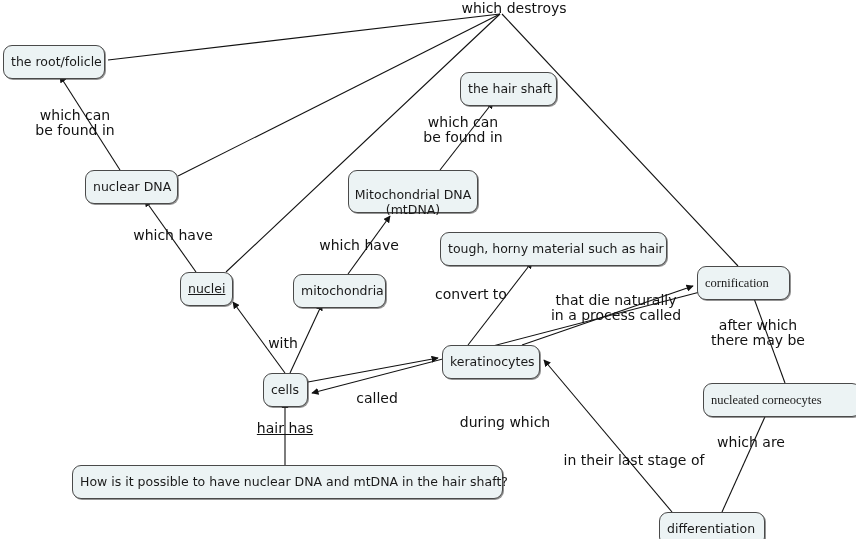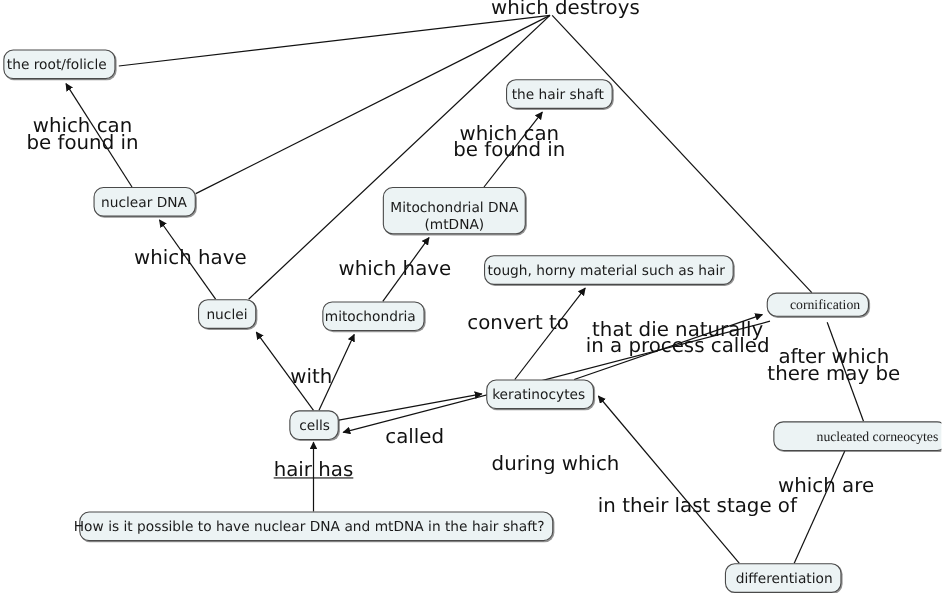--- a/index.html
+++ b/index.html
@@ -31,31 +31,31 @@
     box-sizing: border-box;
     background: #ecf3f4;
     border: 1px solid #4a4a4a;
     border-radius: 9px;
     color: #1a1a1a;
     font-size: 12.5px;
     line-height: 14px;
     text-align: center;
     display: flex;
     align-items: center;
-    justify-content: flex-end;
-    padding: 1px 7px;
+    justify-content: flex-start;
+    padding: 16px 7px;
     box-shadow: 1px 1px 0px rgba(60,60,60,0.55);
     white-space: pre;
   }
   .node.two-line {
     line-height: 15px;
   }
   .edge-label {
     position: absolute;
-    font-size: 18px;
+    font-size: 14px;
     line-height: 14.5px;
     color: #111111;
     background: transparent;
     text-align: center;
     white-space: pre;
     transform: translateX(-50%);
   }
 </style>
 </head>
 <body>
@@ -117,21 +117,21 @@
 
   <div class="node two-line" style="left:348px; top:170px; width:130px; height:43px; flex-direction:column;">
     <span>Mitochondrial DNA</span>
     <span>(mtDNA)</span>
   </div>
 
   <div class="node" style="left:440px; top:232px; width:227px; height:27px;">
     <span>tough, horny material such as hair</span>
   </div>
 
-  <div class="node" style="left:180px; top:272px; width:53px; height:27px;">
+  <div class="node" style="left:180px; top:272px; width:53px; height:27px;text-decoration:underline;">
     <span>nuclei</span>
   </div>
 
   <div class="node" style="left:293px; top:274px; width:93px; height:27px;">
     <span>mitochondria</span>
   </div>
 
   <div class="node" style="left:697px; top:266px; width:93px; height:22px;font-family:Liberation Serif, serif;">
     <span>cornification</span>
   </div>

